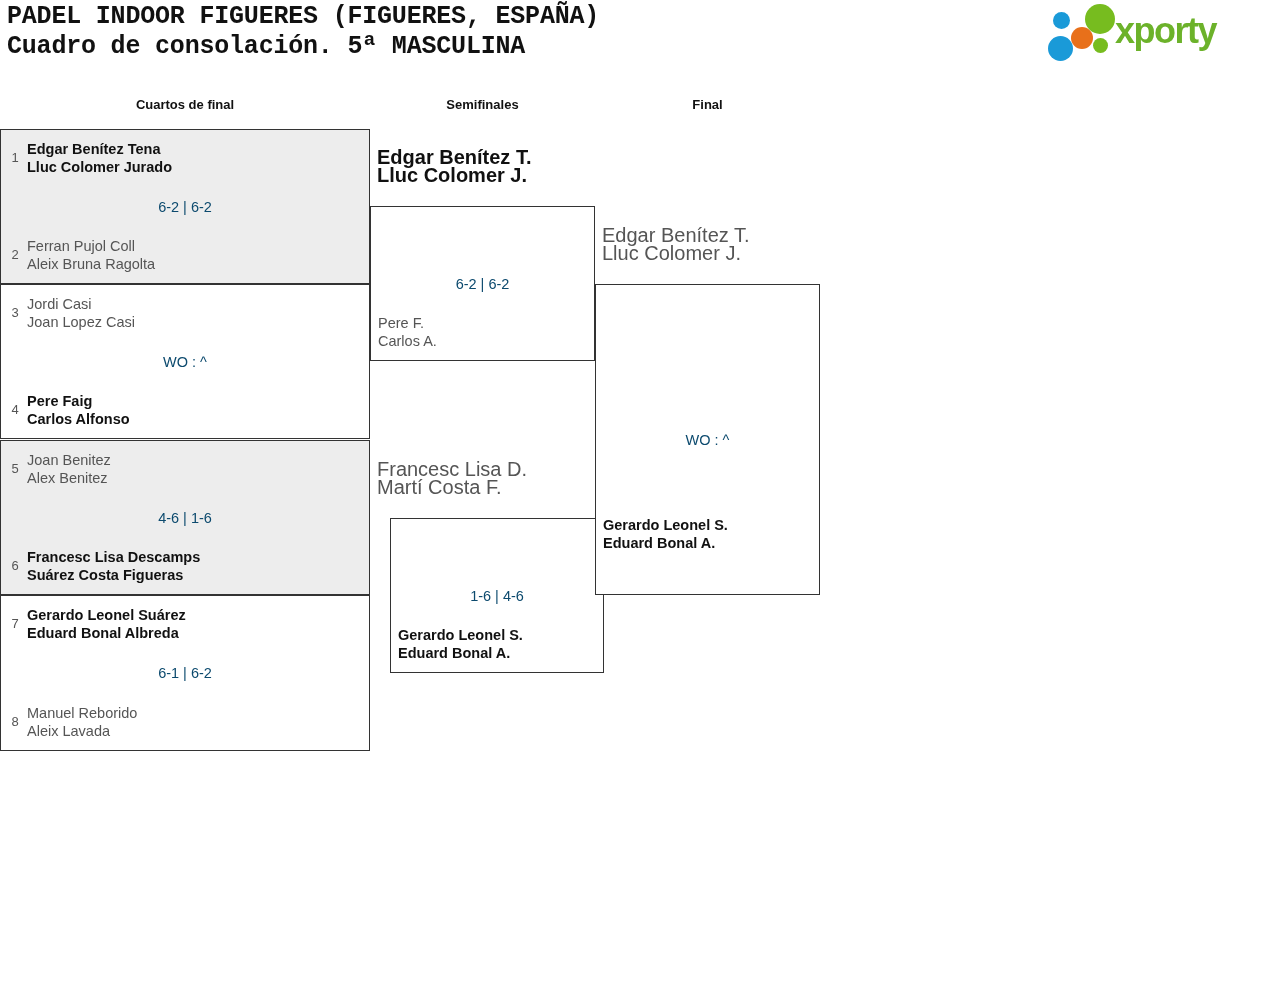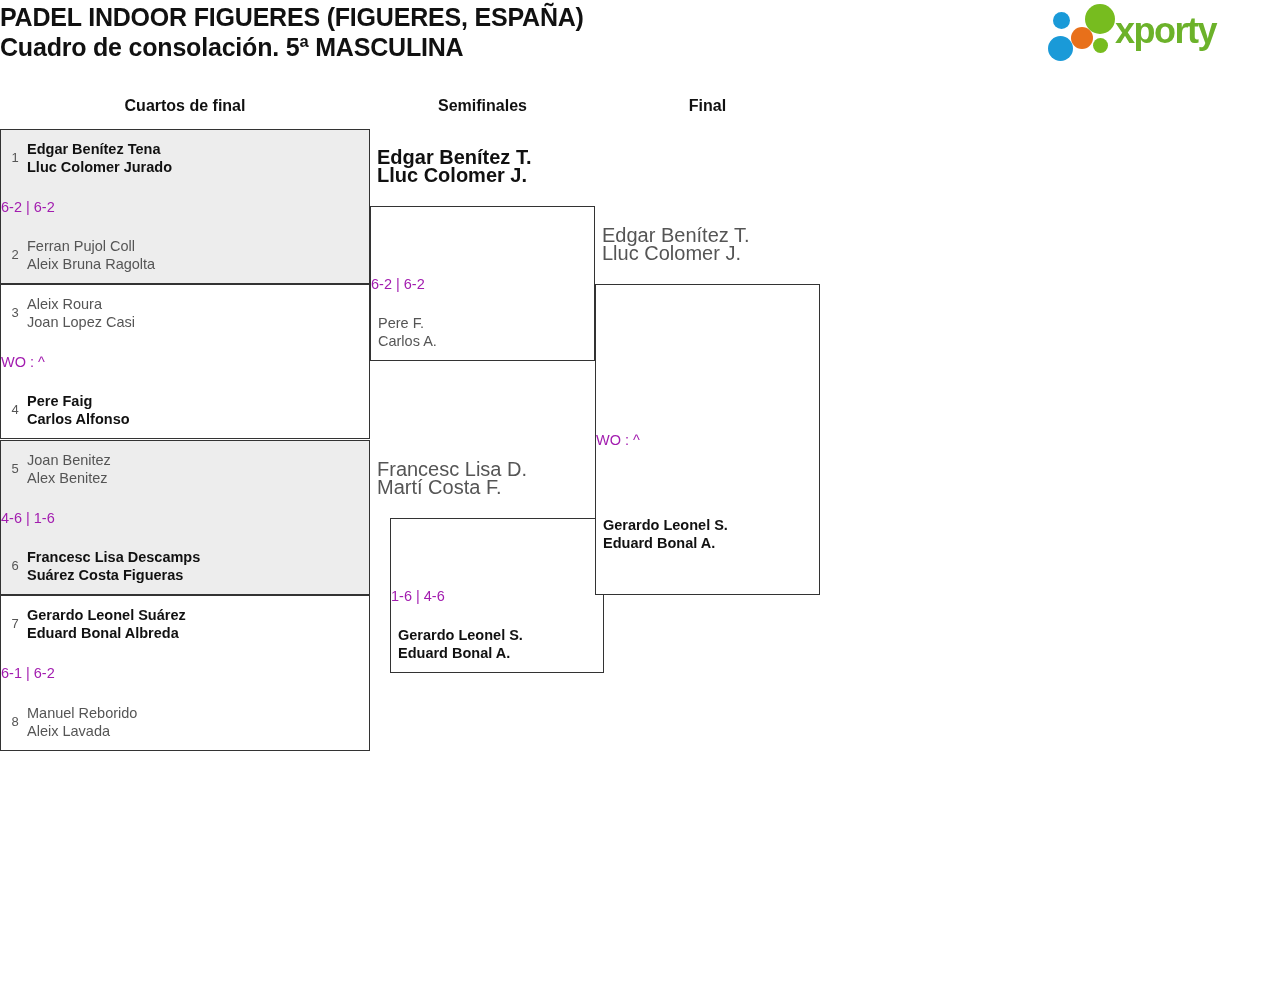--- a/index.html
+++ b/index.html
@@ -18,22 +18,23 @@
 
   
   #header {
     position: absolute;
     left: 0; top: 0;
     width: 1280px;
     height: 78px;
   }
   #title-block {
     position: absolute;
-    left: 0; top: 2px;
+    left: 7px; top: 2px;
     width: 900px;
+    font-family: Liberation Mono, monospace;
   }
   .title-line {
     font-size: 25px;
     font-weight: 700;
     line-height: 30px;
     letter-spacing: -0.2px;
     color: #111111;
     white-space: nowrap;
   }
 
@@ -57,21 +58,21 @@
     font-size: 36px;
     font-weight: 700;
     letter-spacing: -1.5px;
     color: #6cb22a;
     line-height: 62px;
   }
 
   
   .round-header {
     position: absolute;
-    font-size: 16px;
+    font-size: 13px;
     font-weight: 700;
     color: #111111;
     text-align: center;
     white-space: nowrap;
   }
   #round-header-0 { left: 0px;   top: 97px; width: 370px; }
   #round-header-1 { left: 370px; top: 97px; width: 225px; }
   #round-header-2 { left: 595px; top: 97px; width: 225px; }
 
   
@@ -117,23 +118,23 @@
     text-align: center;
   }
   .team.winner .seed { color: #555555; font-weight: 400; }
 
   .score {
     position: absolute;
     left: 0;
     top: 50%;
     transform: translateY(-50%);
     width: 100%;
-    text-align: left;
+    text-align: center;
     font-size: 14.5px;
-    color: #a21caf;
+    color: #0c4a6e;
     white-space: nowrap;
   }
 
   
   .float-team {
     position: absolute;
     font-size: 20px;
     line-height: 18px;
     color: #555555;
     white-space: nowrap;
@@ -179,21 +180,21 @@
     <div class="team bottom">
       <span class="seed">2</span>
       <span>Ferran Pujol Coll</span><br>
       <span>Aleix Bruna Ragolta</span>
     </div>
   </div>
 
   <div class="match-box" style="left:0px; top:284px; width:370px; height:155px;">
     <div class="team top">
       <span class="seed">3</span>
-      <span>Aleix Roura</span><br>
+      <span>Jordi Casi</span><br>
       <span>Joan Lopez Casi</span>
     </div>
     <div class="score">WO : ^</div>
     <div class="team bottom winner">
       <span class="seed">4</span>
       <span>Pere Faig</span><br>
       <span>Carlos Alfonso</span>
     </div>
   </div>
 

